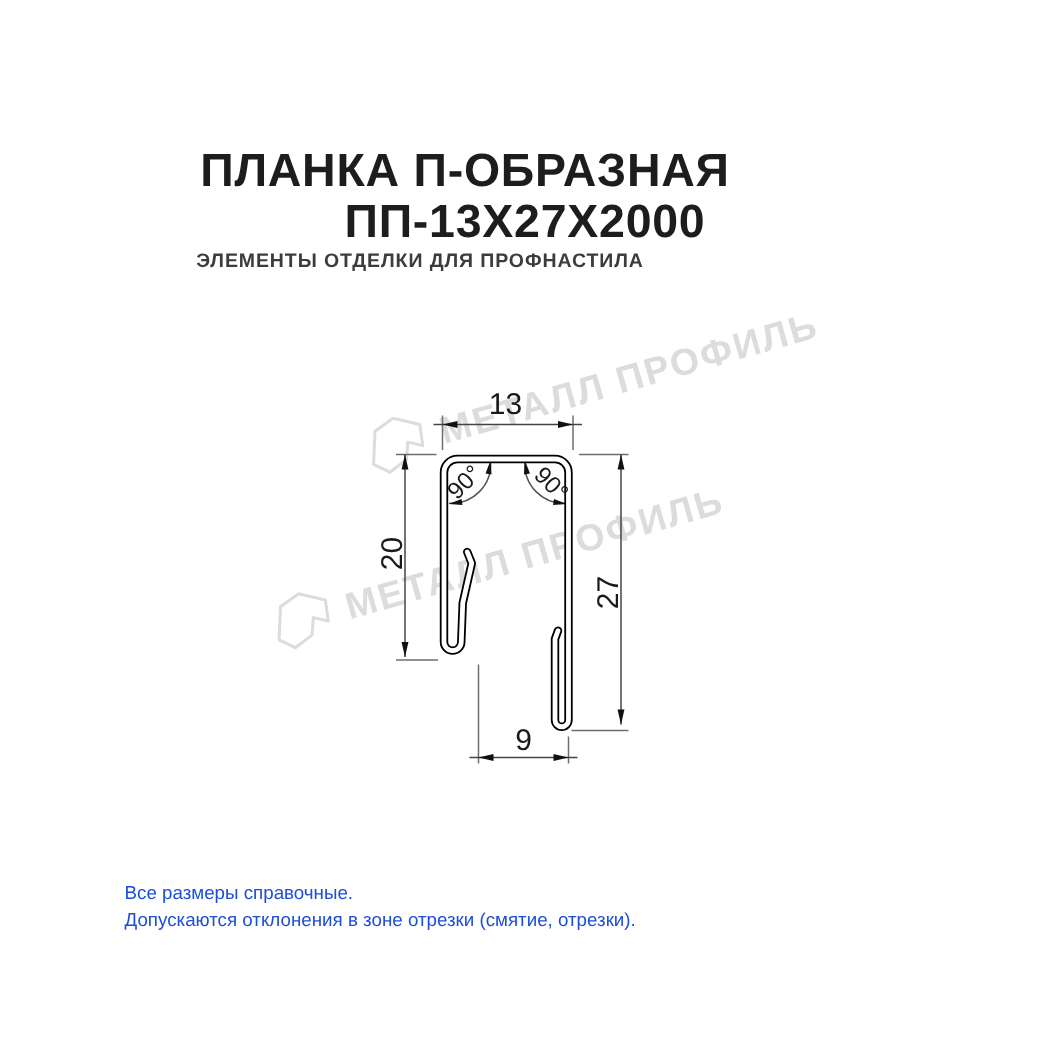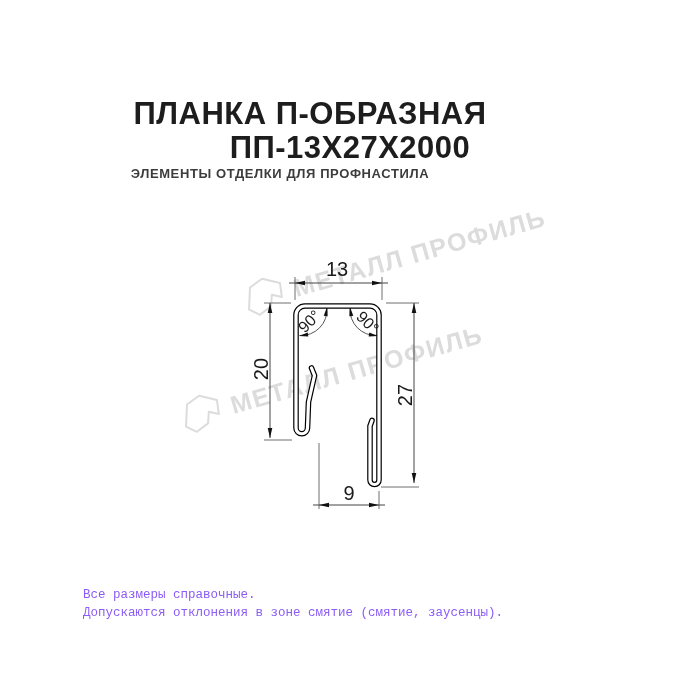--- a/index.html
+++ b/index.html
@@ -38,21 +38,21 @@
   .wm-lower{left:180px;top:400px;}
 
   
   .drawing-svg{position:absolute;left:0;top:0;z-index:2;}
   .dim-label{font-size:20px;fill:#1a1a1a;}
   .angle-label{font-size:16px;fill:#1a1a1a;}
 
   
   .footer{
     position:absolute;left:83px;top:586px;z-index:3;
-    font-size:12.5px;line-height:18px;color:#8b5cf6;font-family:Liberation Mono, monospace;
+    font-size:12.5px;line-height:18px;color:#1d4ed8;
   }
 </style>
 </head>
 <body>
 
 <div class="stage">
 
   <div class="header">
     <div class="title-line1">ПЛАНКА П-ОБРАЗНАЯ</div>
     <div class="title-line2">ПП-13Х27Х2000</div>
@@ -134,16 +134,16 @@
     <text class="dim-label" x="261" y="376" text-anchor="middle" transform="rotate(-90 261 369)">20</text>
     <text class="dim-label" x="405" y="402" text-anchor="middle" transform="rotate(-90 405 395)">27</text>
     <text class="dim-label" x="349" y="500" text-anchor="middle">9</text>
 
     <text class="angle-label" x="309" y="327" text-anchor="middle" transform="rotate(-45 309 321)">90°</text>
     <text class="angle-label" x="368" y="328" text-anchor="middle" transform="rotate(45 368 322)">90°</text>
   </svg>
 
   <div class="footer">
     <div>Все размеры справочные.</div>
-    <div>Допускаются отклонения в зоне смятие (смятие, заусенцы).</div>
+    <div>Допускаются отклонения в зоне отрезки (смятие, отрезки).</div>
   </div>
 
 </div>
 
 </body></html>

